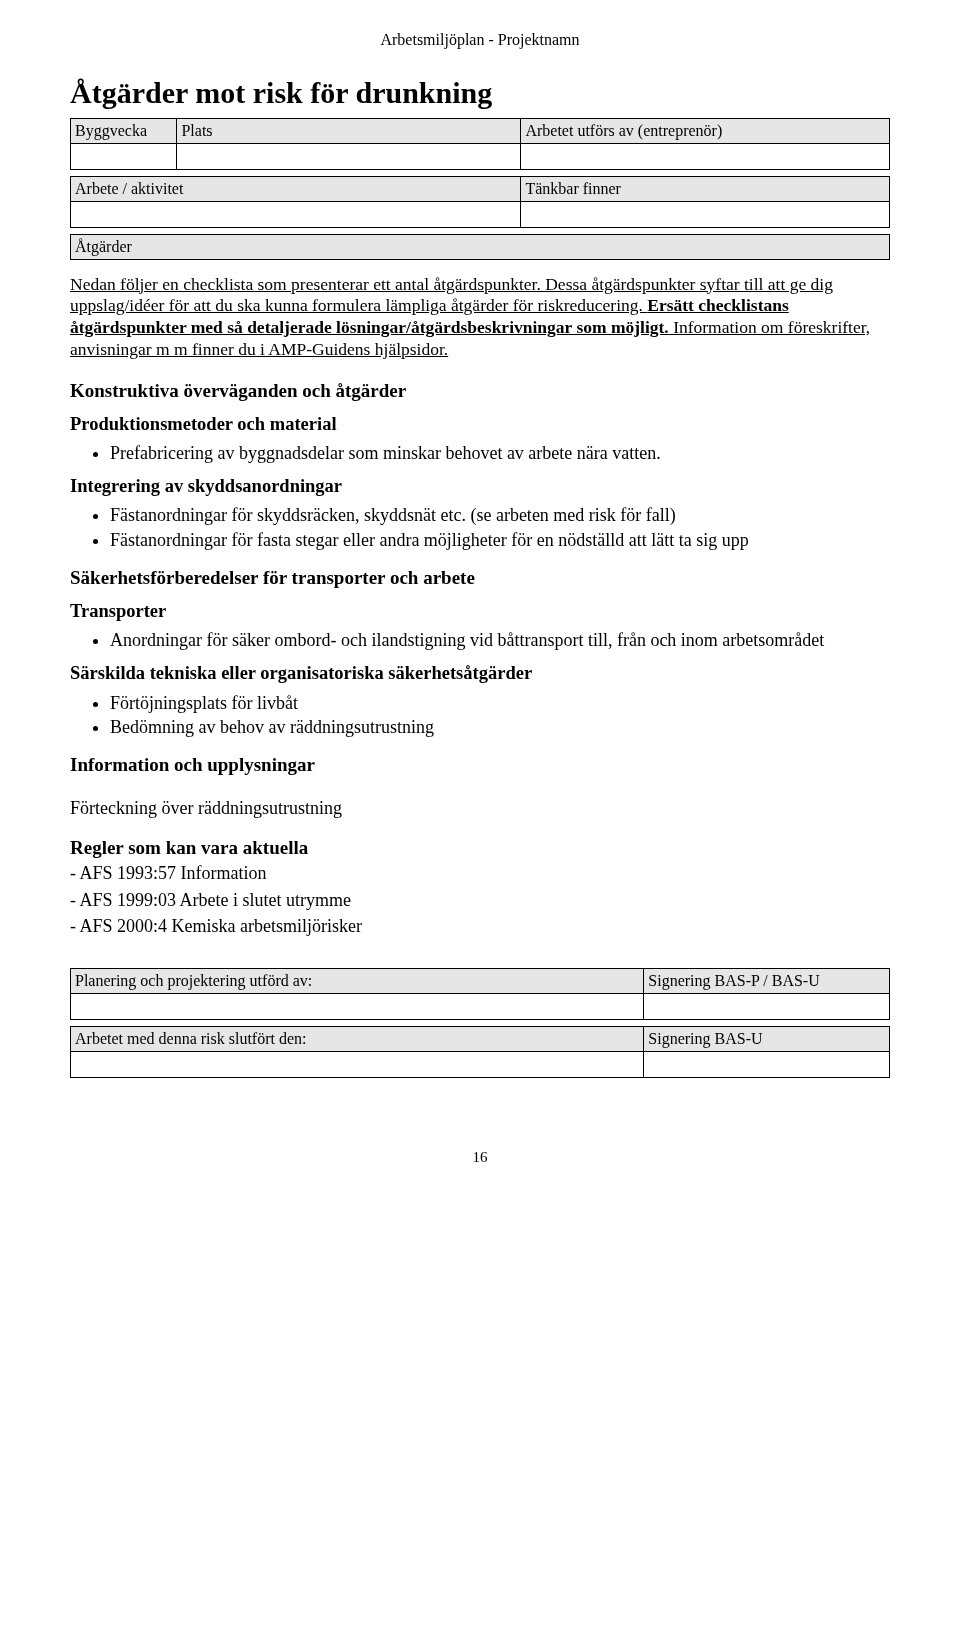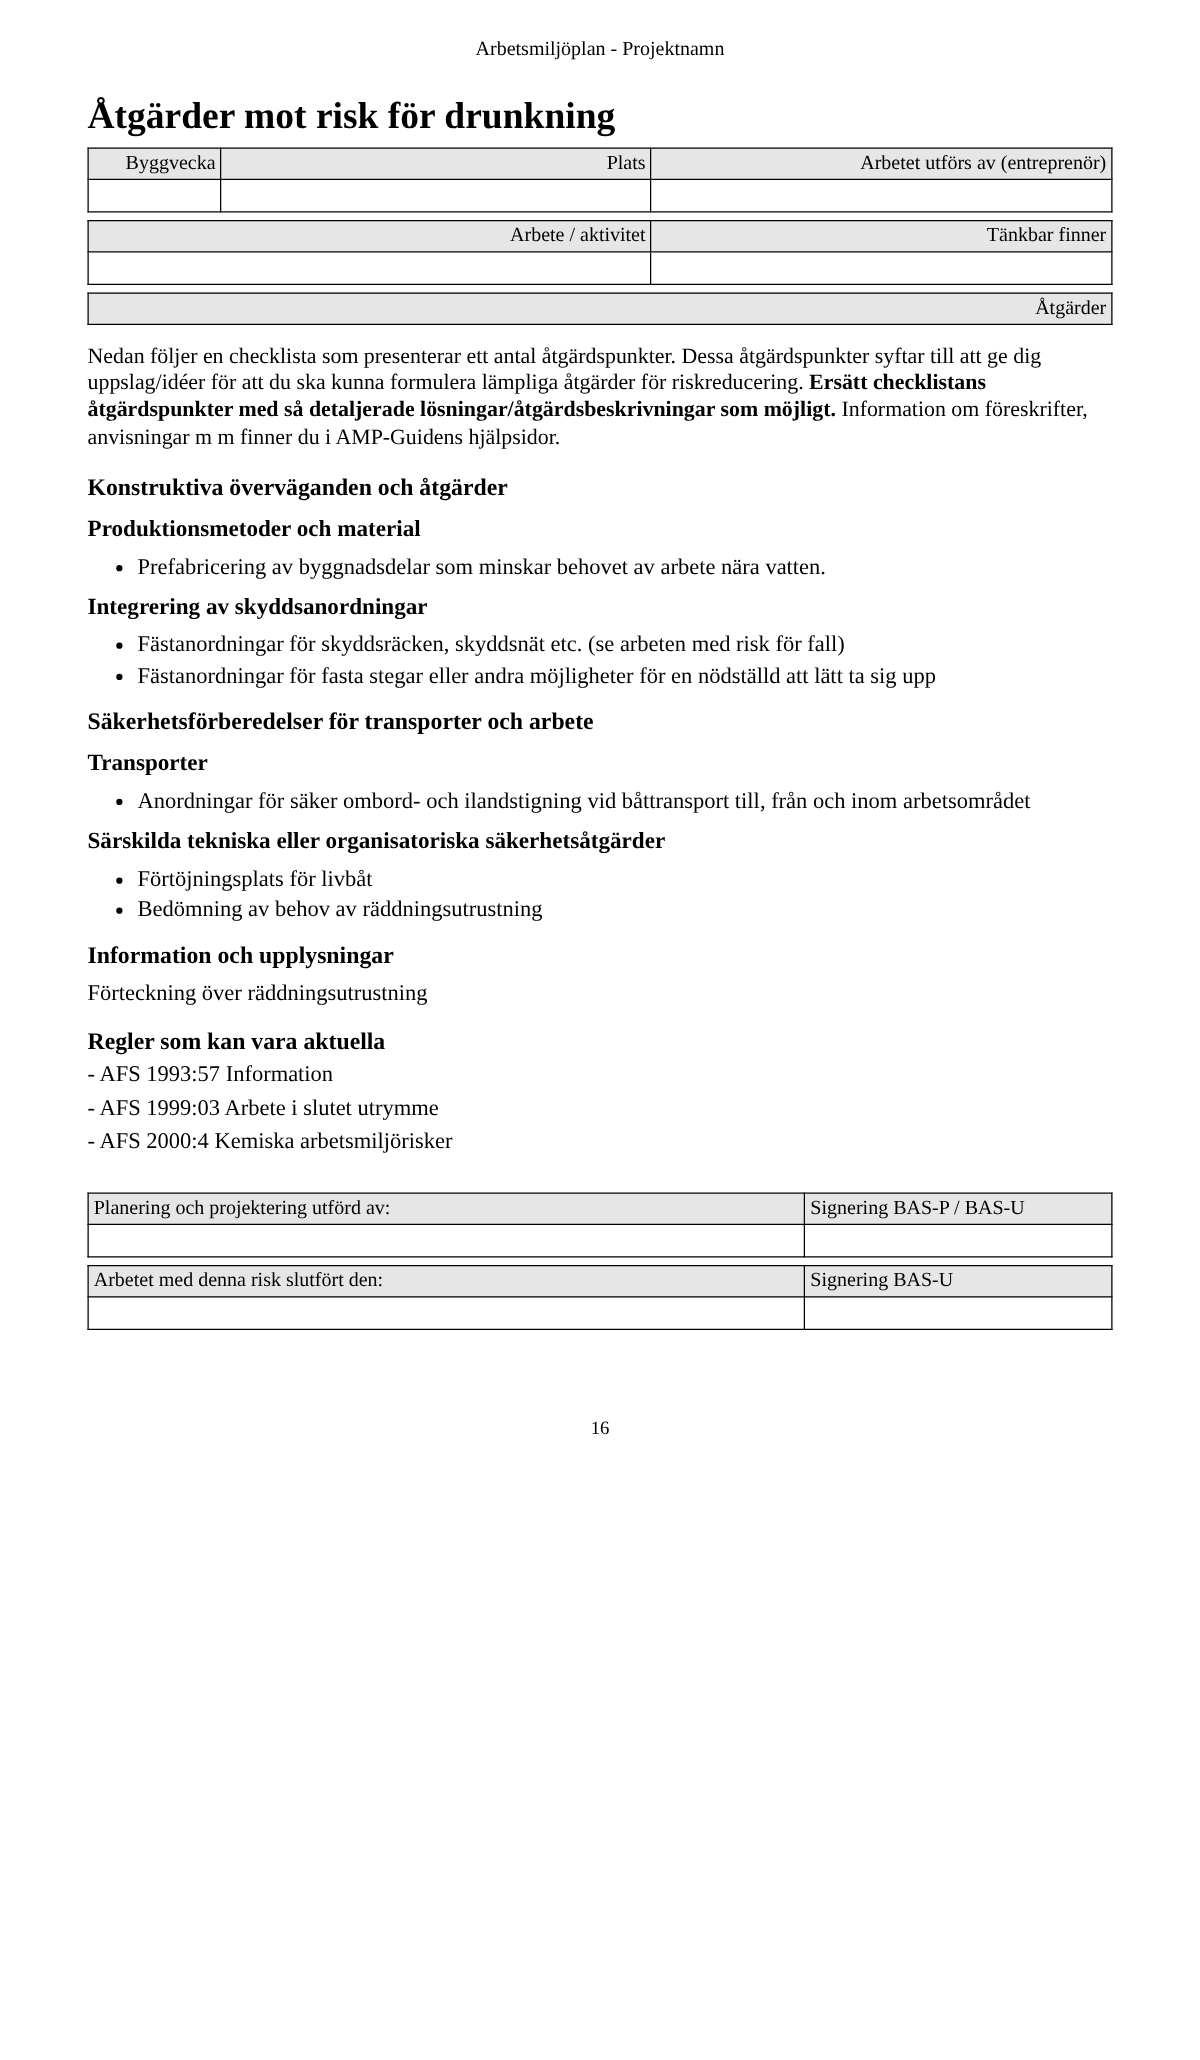--- a/index.html
+++ b/index.html
@@ -29,26 +29,27 @@
     margin-bottom: 6px;
   }
   table.grid td, table.grid th {
     border: 1px solid #000;
     padding: 2px 4px;
     font-size: 16px;
     text-align: left;
     vertical-align: top;
     font-weight: normal;
   }
-  table.grid th.shade { background: #e6e6e6; text-align: right; }
+  table.grid th.shade { background: #e6e6e6; }
   table.grid td.shade { background: #e6e6e6; }
   table.grid td.empty { height: 26px; }
   .intro {
     font-size: 17.5px;
     margin: 14px 0 18px 0;
+    text-decoration: underline;
   }
   h2.sec {
     font-size: 19px;
     font-weight: bold;
     margin: 14px 0 10px 0;
   }
   h3.sub {
     font-size: 18.5px;
     font-weight: bold;
     margin: 10px 0 6px 0;
@@ -146,21 +147,21 @@
 <ul class="b">
   <li>Anordningar för säker ombord- och ilandstigning vid båttransport till, från och inom arbetsområdet</li>
 </ul>
 
 <h3 class="sub">Särskilda tekniska eller organisatoriska säkerhetsåtgärder</h3>
 <ul class="b">
   <li>Förtöjningsplats för livbåt</li>
   <li>Bedömning av behov av räddningsutrustning</li>
 </ul>
 
-<h2 class="sec" style="margin-bottom:6px">Information och upplysningar</h2>
+<h2 class="sec" style="margin-bottom:20px">Information och upplysningar</h2>
 <div class="body-line">Förteckning över räddningsutrustning</div>
 
 <h2 class="sec" style="margin-bottom:2px;margin-top:16px">Regler som kan vara aktuella</h2>
 <div class="rules-body">- AFS 1993:57 Information</div>
 <div class="rules-body">- AFS  1999:03 Arbete i slutet utrymme</div>
 <div class="rules-body">- AFS 2000:4 Kemiska arbetsmiljörisker</div>
 
 <div class="footer-tables">
 <table class="grid">
   <tbody>

